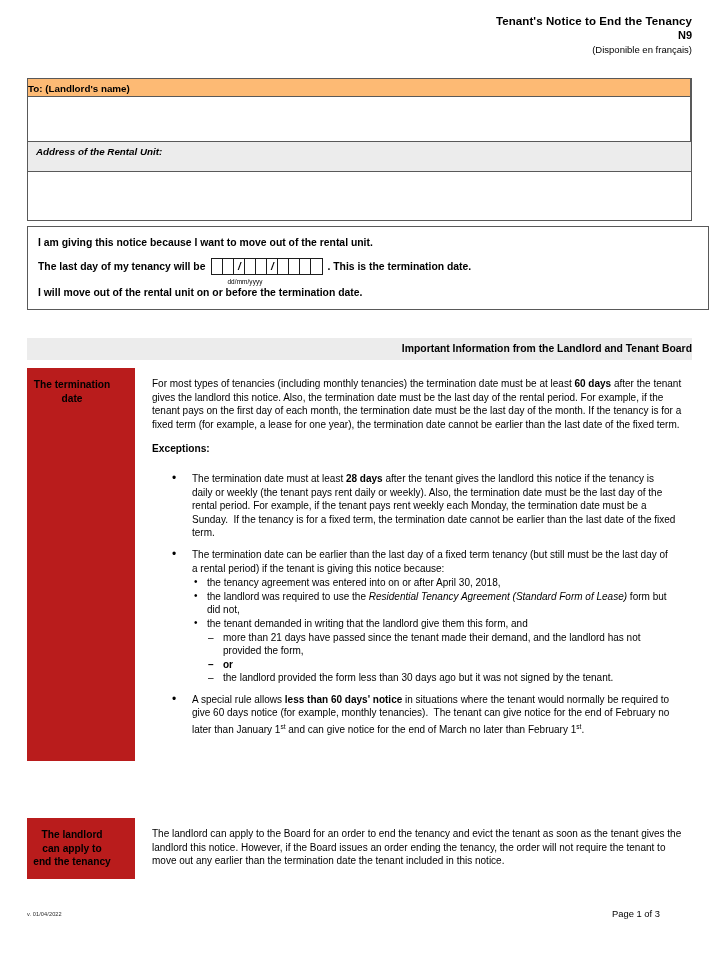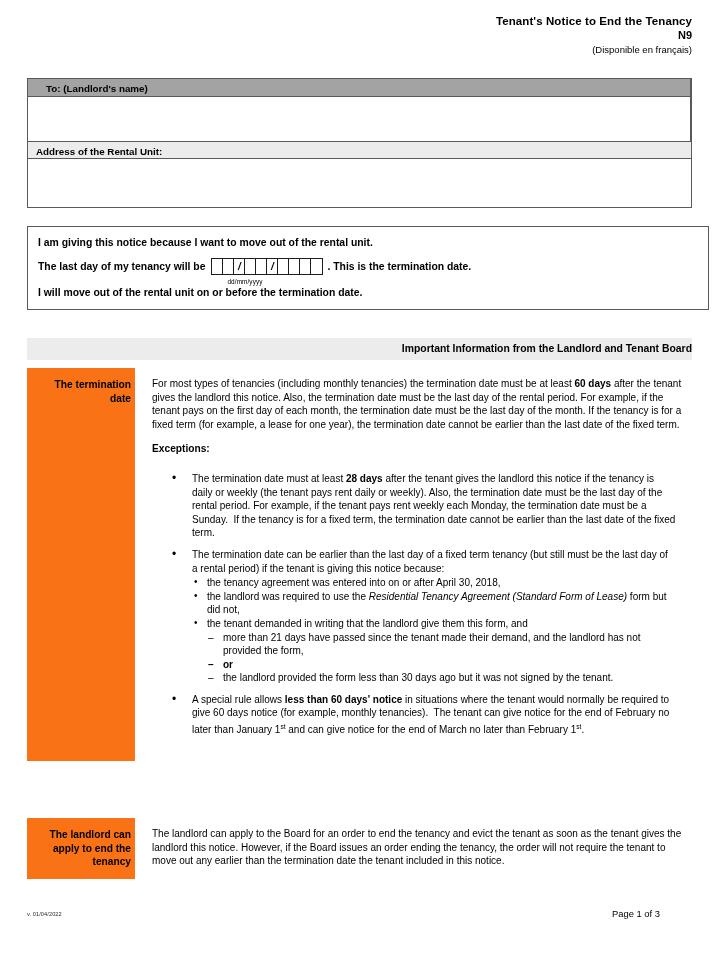--- a/index.html
+++ b/index.html
@@ -57,23 +57,23 @@
     border-collapse: collapse;
     box-sizing: border-box;
   }
   .party-row { display: flex; }
   .party-cell {
     box-sizing: border-box;
     flex: 1 1 50%;
   }
   .party-cell.left { border-right: 1px solid #595959; }
   .cell-head {
-    background: #a3a3a3;
+    background: #fdba74;
     border-bottom: 1px solid #595959;
-    padding: 4px 6px 4px 18px;
+    padding: 4px 6px 4px 0;
     font-size: 9.8px;
     font-weight: bold;
     height: 18px;
     box-sizing: border-box;
     white-space: nowrap;
   }
   .cell-head .light {
     font-weight: normal;
     color: #4a4a4a;
     font-size: 9.2px;
@@ -82,22 +82,23 @@
     height: 44px;
     background: #ffffff;
   }
   .addr-head {
     background: #ececec;
     border-top: 1px solid #595959;
     border-bottom: 1px solid #595959;
     padding: 4px 12px 4px 8px;
     font-size: 9.8px;
     font-weight: bold;
-    height: 18px;
-    box-sizing: border-box;
+    height: 31px;
+    box-sizing: border-box;
+    font-style: italic;
   }
   .addr-body {
     height: 48px;
     background: #ffffff;
   }
 
   
   .notice-box {
     position: absolute;
     left: 27px;
@@ -175,26 +176,26 @@
   
   .section {
     position: absolute;
     left: 27px;
     width: 665px;
     display: flex;
   }
   .section-label {
     width: 108px;
     flex: 0 0 108px;
-    background: #f97316;
-    text-align: right;
+    background: #b91c1c;
+    text-align: center;
     font-size: 10.2px;
     font-weight: bold;
     line-height: 13.6px;
-    padding: 10px 4px 10px 6px;
+    padding: 10px 24px 10px 6px;
     box-sizing: border-box;
   }
   .section-body {
     flex: 1 1 auto;
     padding: 9px 0 8px 17px;
     box-sizing: border-box;
     font-size: 10px;
     line-height: 13.6px;
   }
   .section-body p { margin: 0 0 0 0; }

